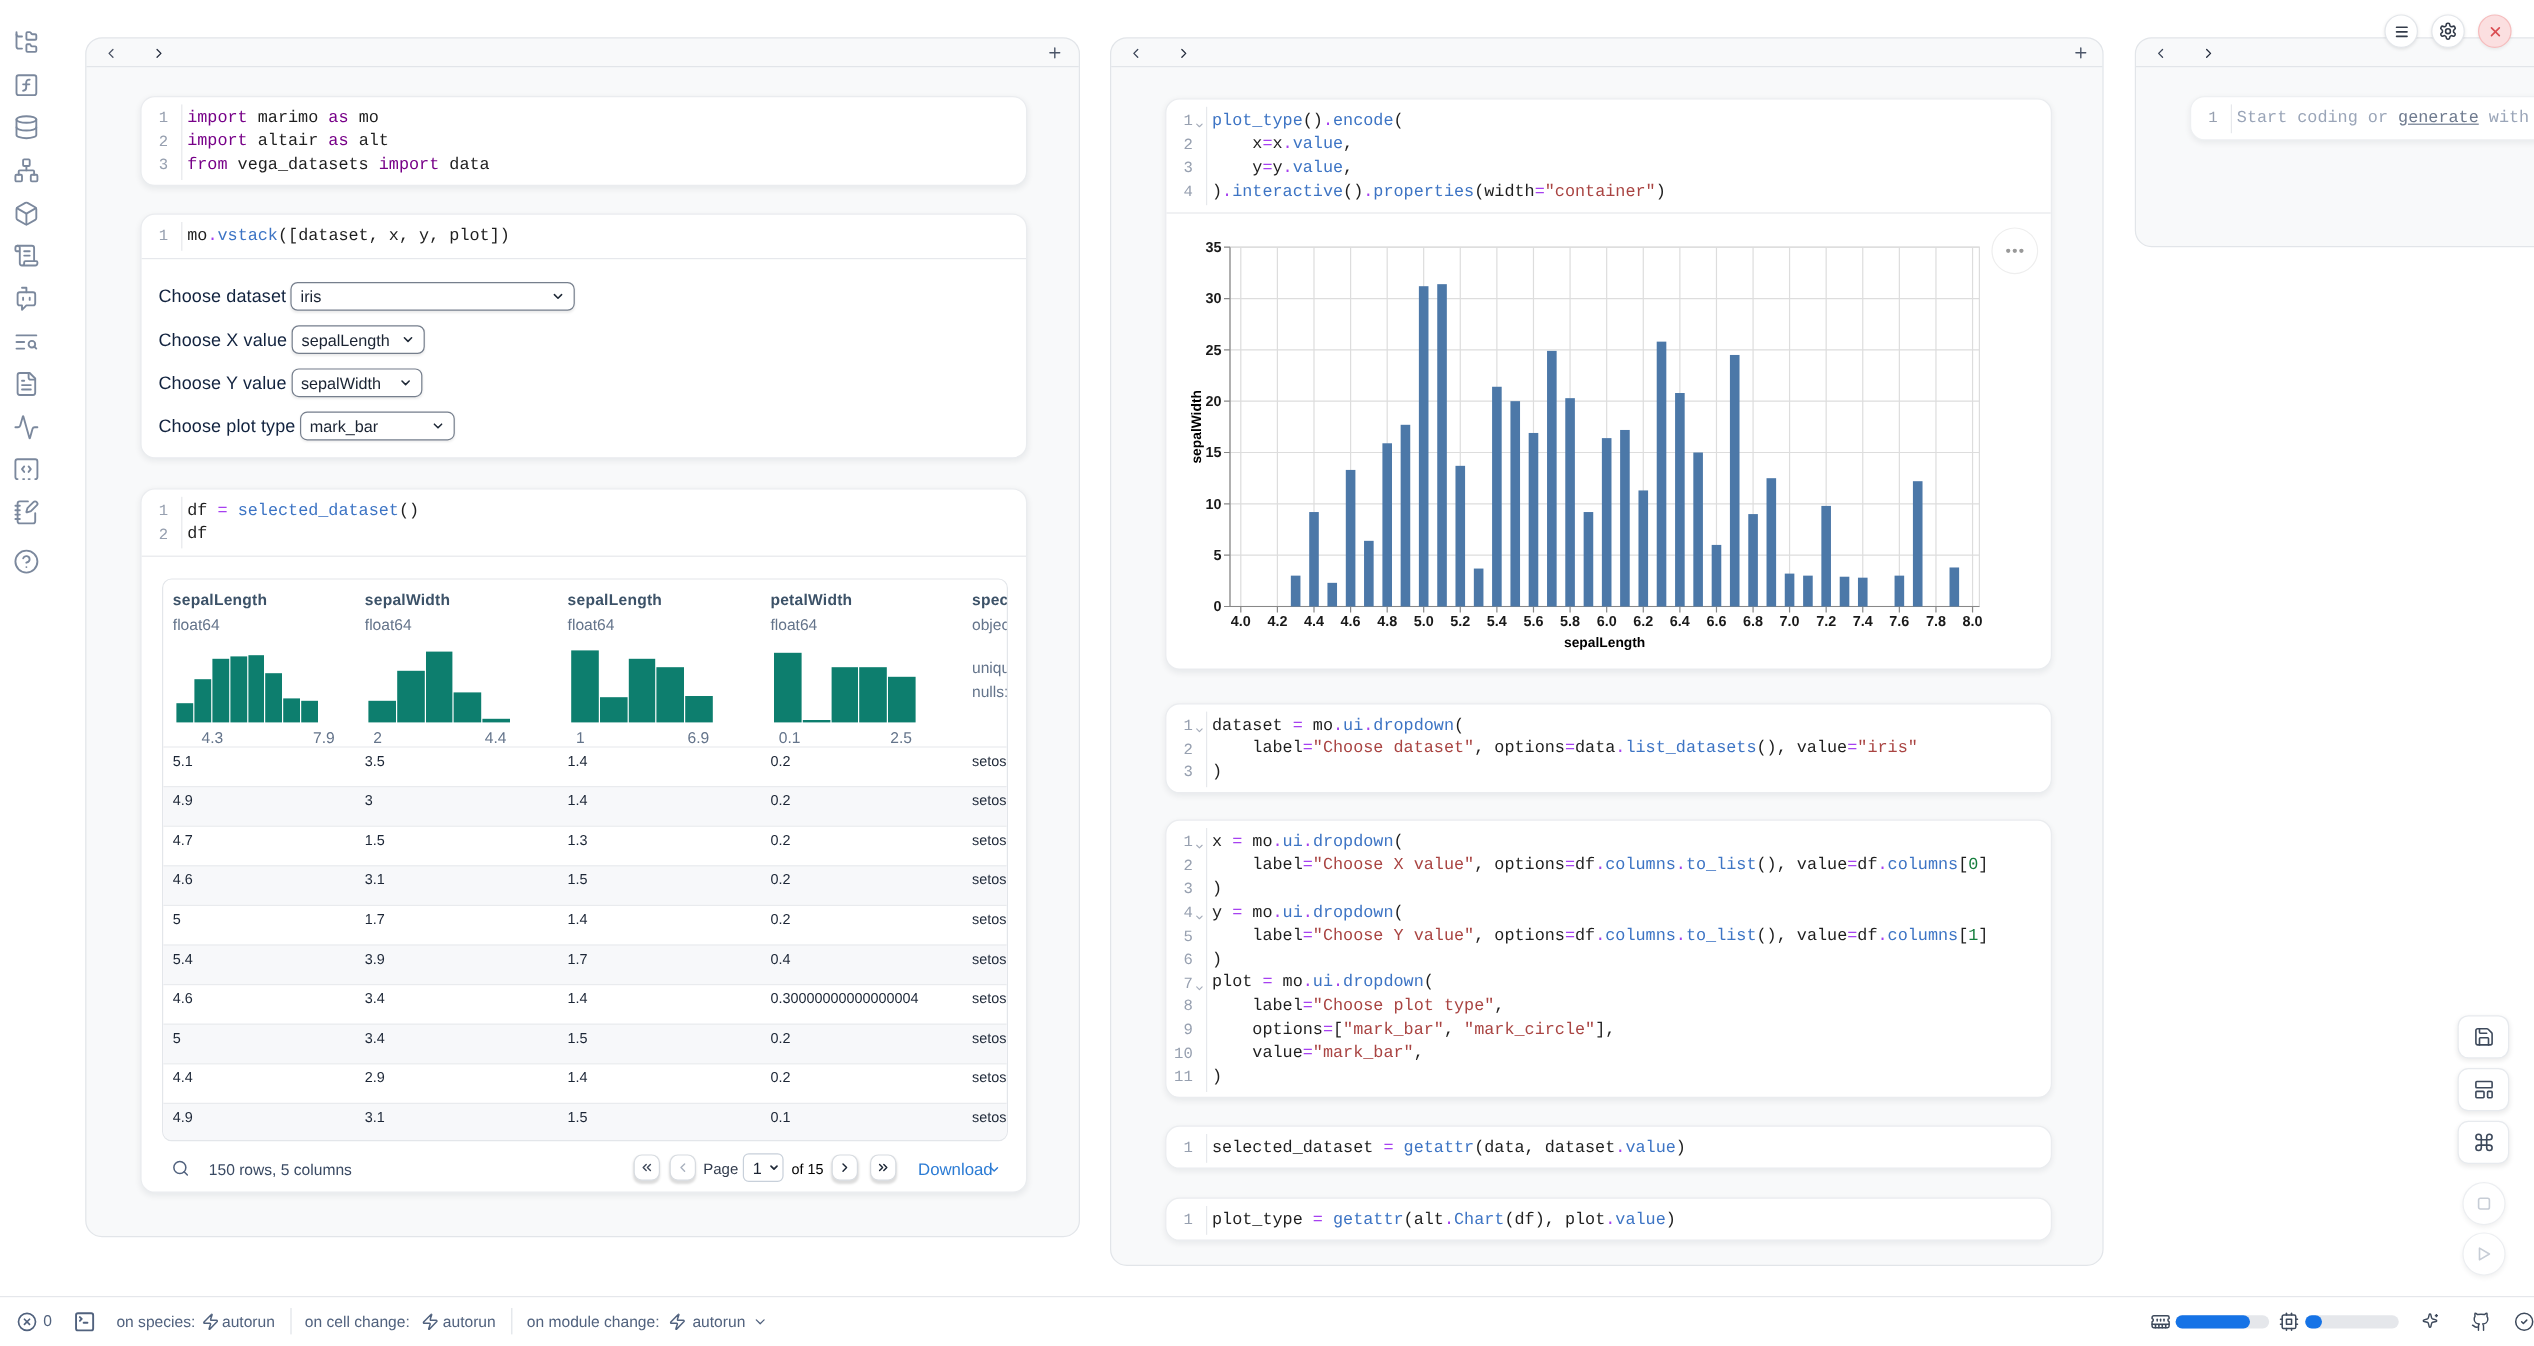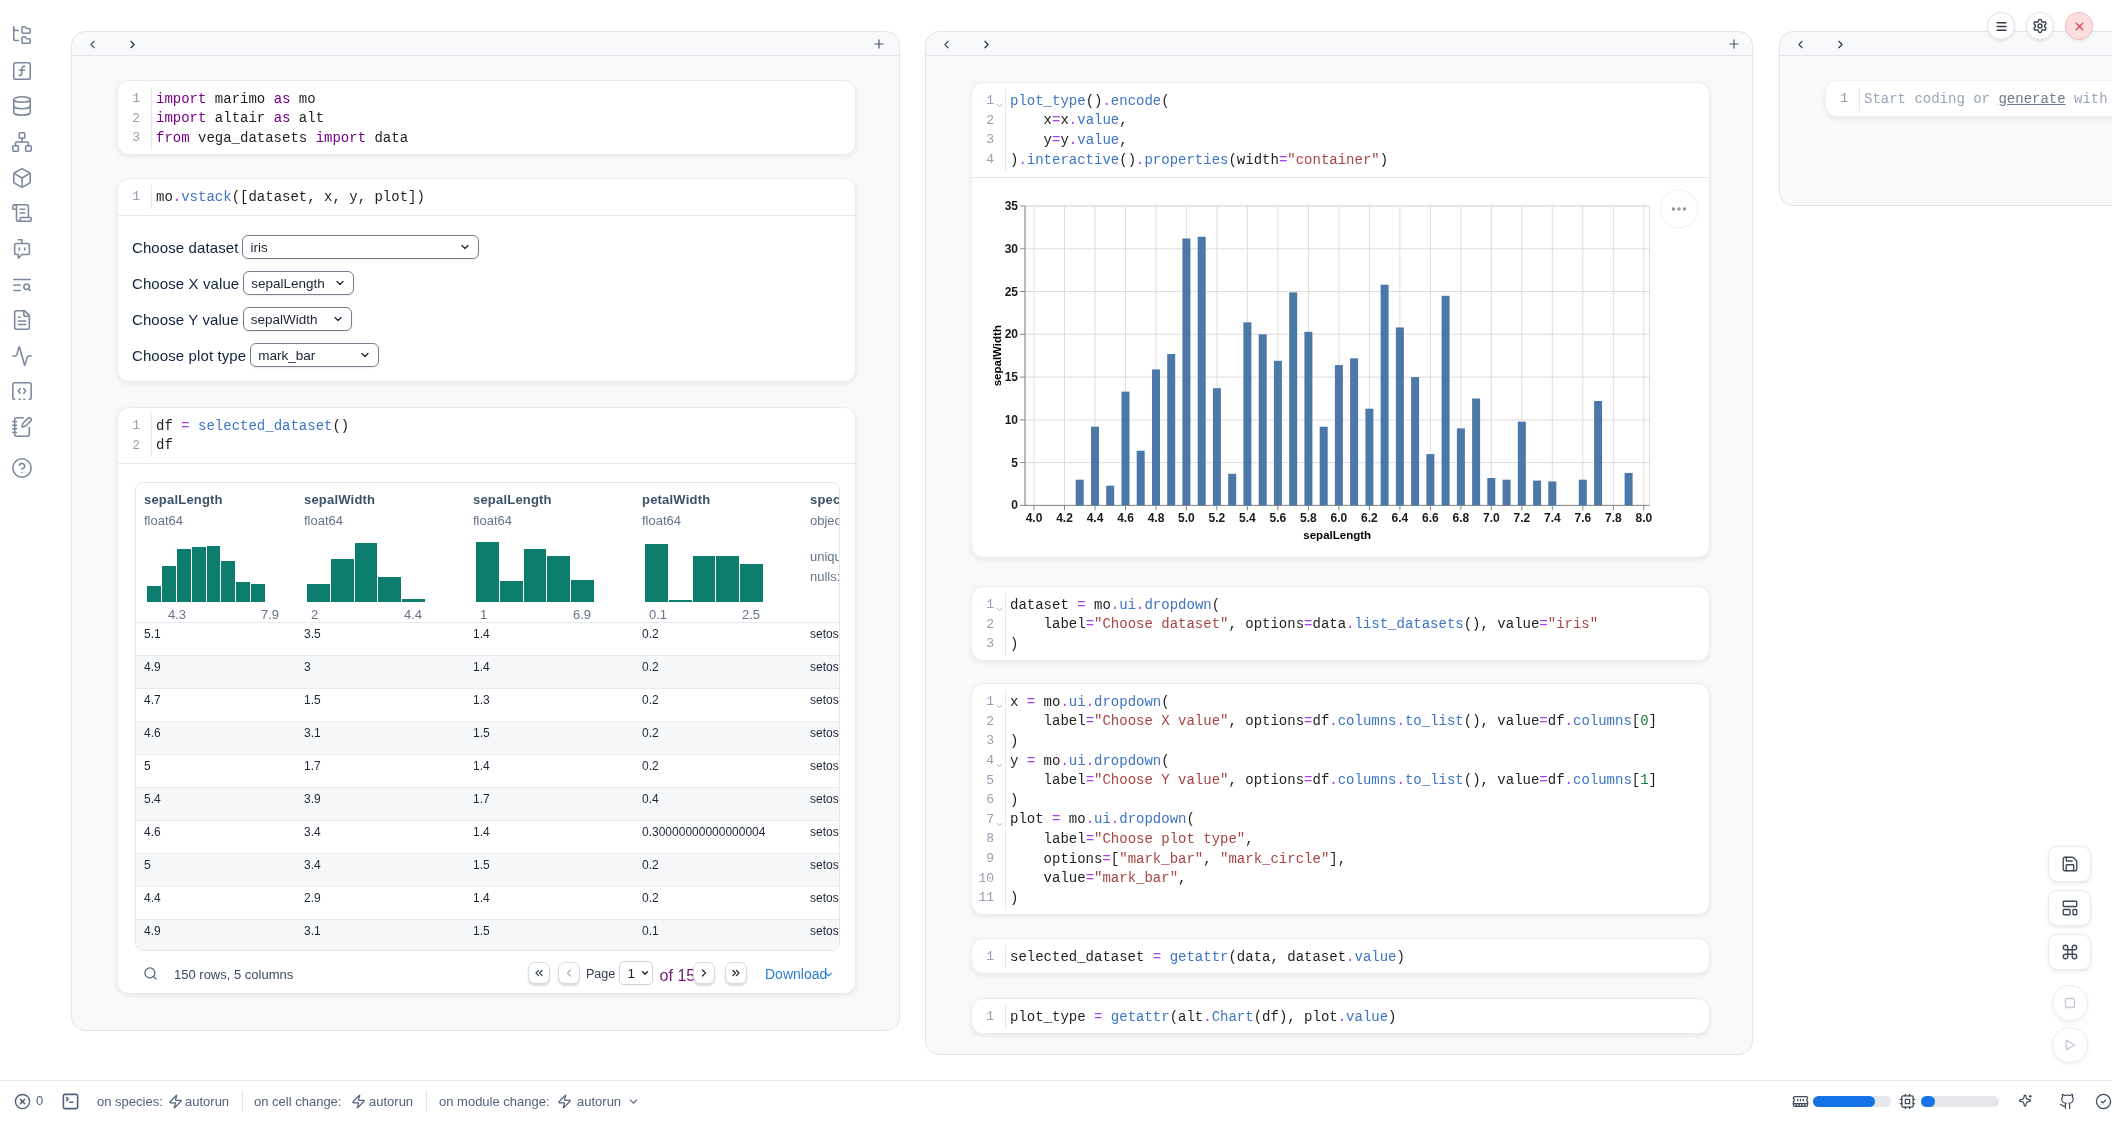--- a/index.html
+++ b/index.html
@@ -355,21 +355,21 @@
       <div class="pgbtn" style="left:439.7px;top:554px">
         <svg width="12" height="12" viewBox="0 0 24 24" stroke="#aab2bf" stroke-width="2.4" fill="none" stroke-linecap="round" stroke-linejoin="round">
           <path d="m15 18-6-6 6-6"></path>
         </svg>
       </div>
       <span style="position:absolute;left:468px;top:559px;font-size:12.5px;color:#323c4d">Page</span>
       <span style="position:absolute;left:501.4px;top:553px;width:34px;height:24px;border:1px solid #c8d0da;border-radius:5px;background:#fff;font-size:13.5px;color:#1a2332;display:inline-flex;align-items:center;padding-left:7px">1</span>
       <svg style="position:absolute;left:522.0px;top:560.0px" width="10" height="10" viewBox="0 0 24 24" stroke="#1f2937" stroke-width="3.4" fill="none" stroke-linecap="round" stroke-linejoin="round">
         <path d="m6 9 6 6 6-6"></path>
       </svg>
-      <span style="position:absolute;left:541.6px;top:559px;font-size:16px;color:#701a75">of 15</span>
+      <span style="position:absolute;left:541.6px;top:559px;font-size:12px;color:#000000">of 15</span>
       <div class="pgbtn" style="left:574.6px;top:554px">
         <svg width="12" height="12" viewBox="0 0 24 24" stroke="#1c2636" stroke-width="2.4" fill="none" stroke-linecap="round" stroke-linejoin="round">
           <path d="m9 18 6-6-6-6"></path>
         </svg>
       </div>
       <div class="pgbtn" style="left:607.2px;top:554px">
         <svg width="12" height="12" viewBox="0 0 24 24" stroke="#1c2636" stroke-width="2.4" fill="none" stroke-linecap="round" stroke-linejoin="round">
           <path d="m13 17 5-5-5-5"></path>
           <path d="m6 17 5-5-5-5"></path>
         </svg>

